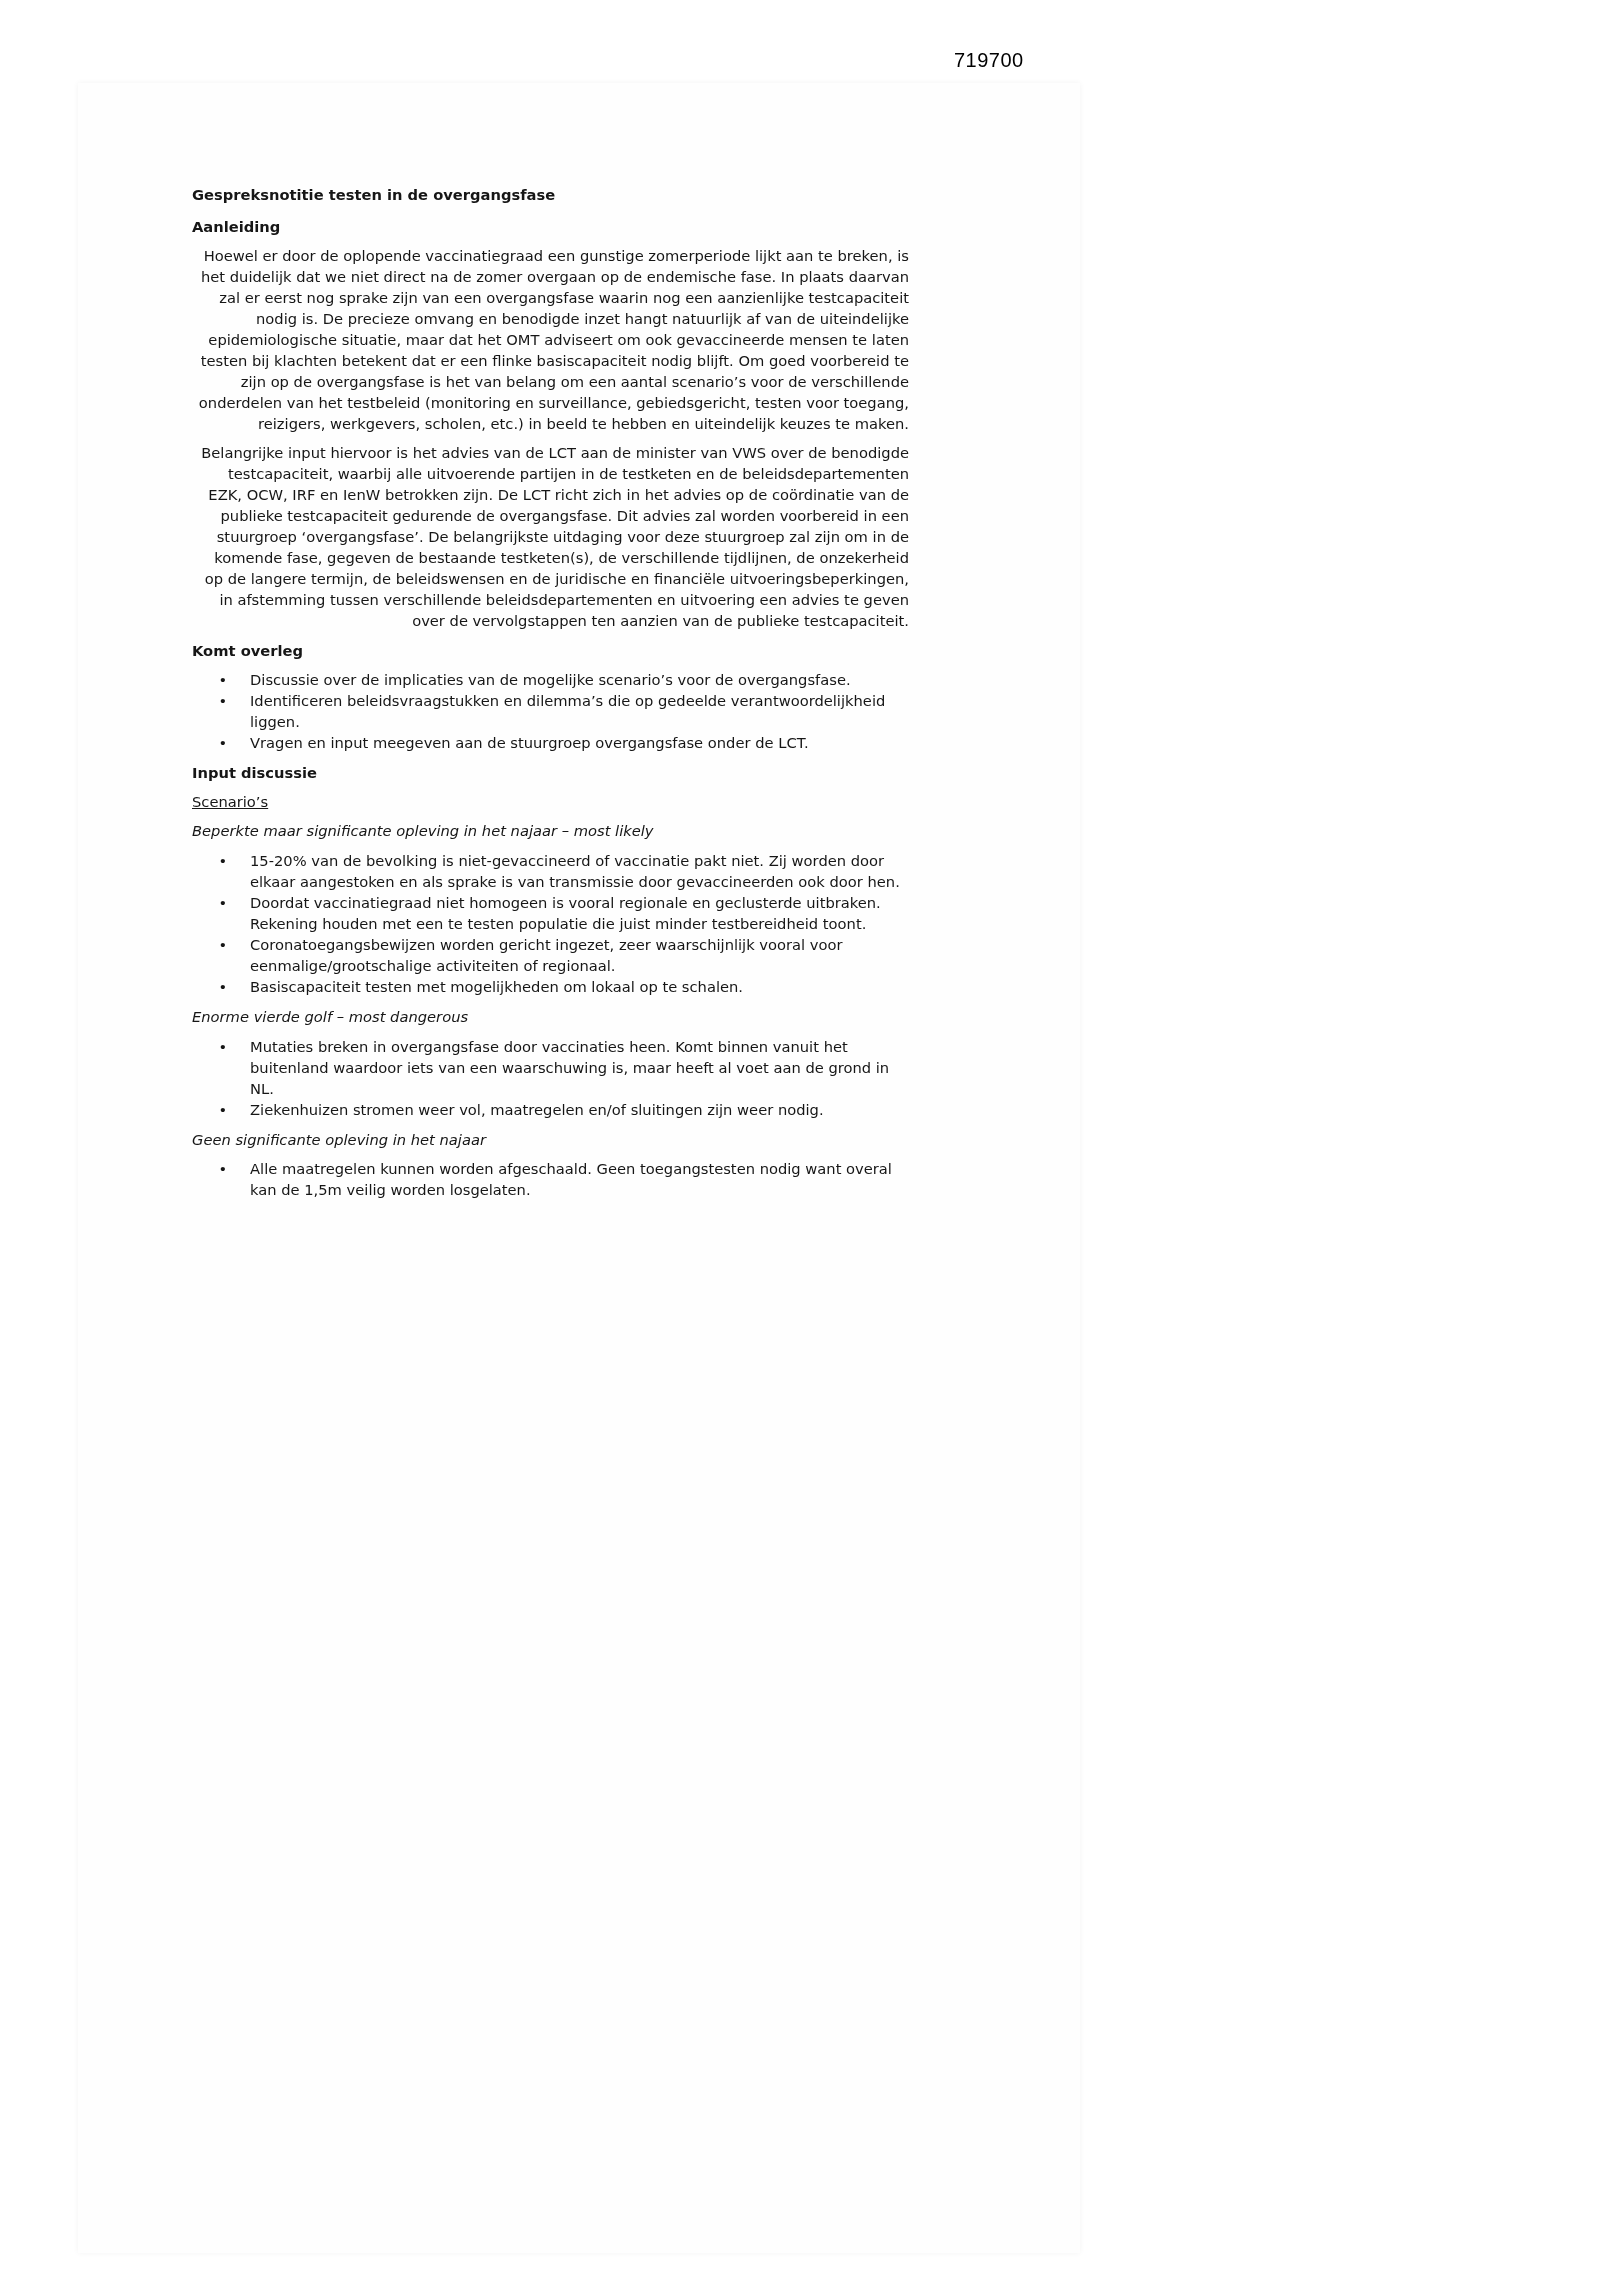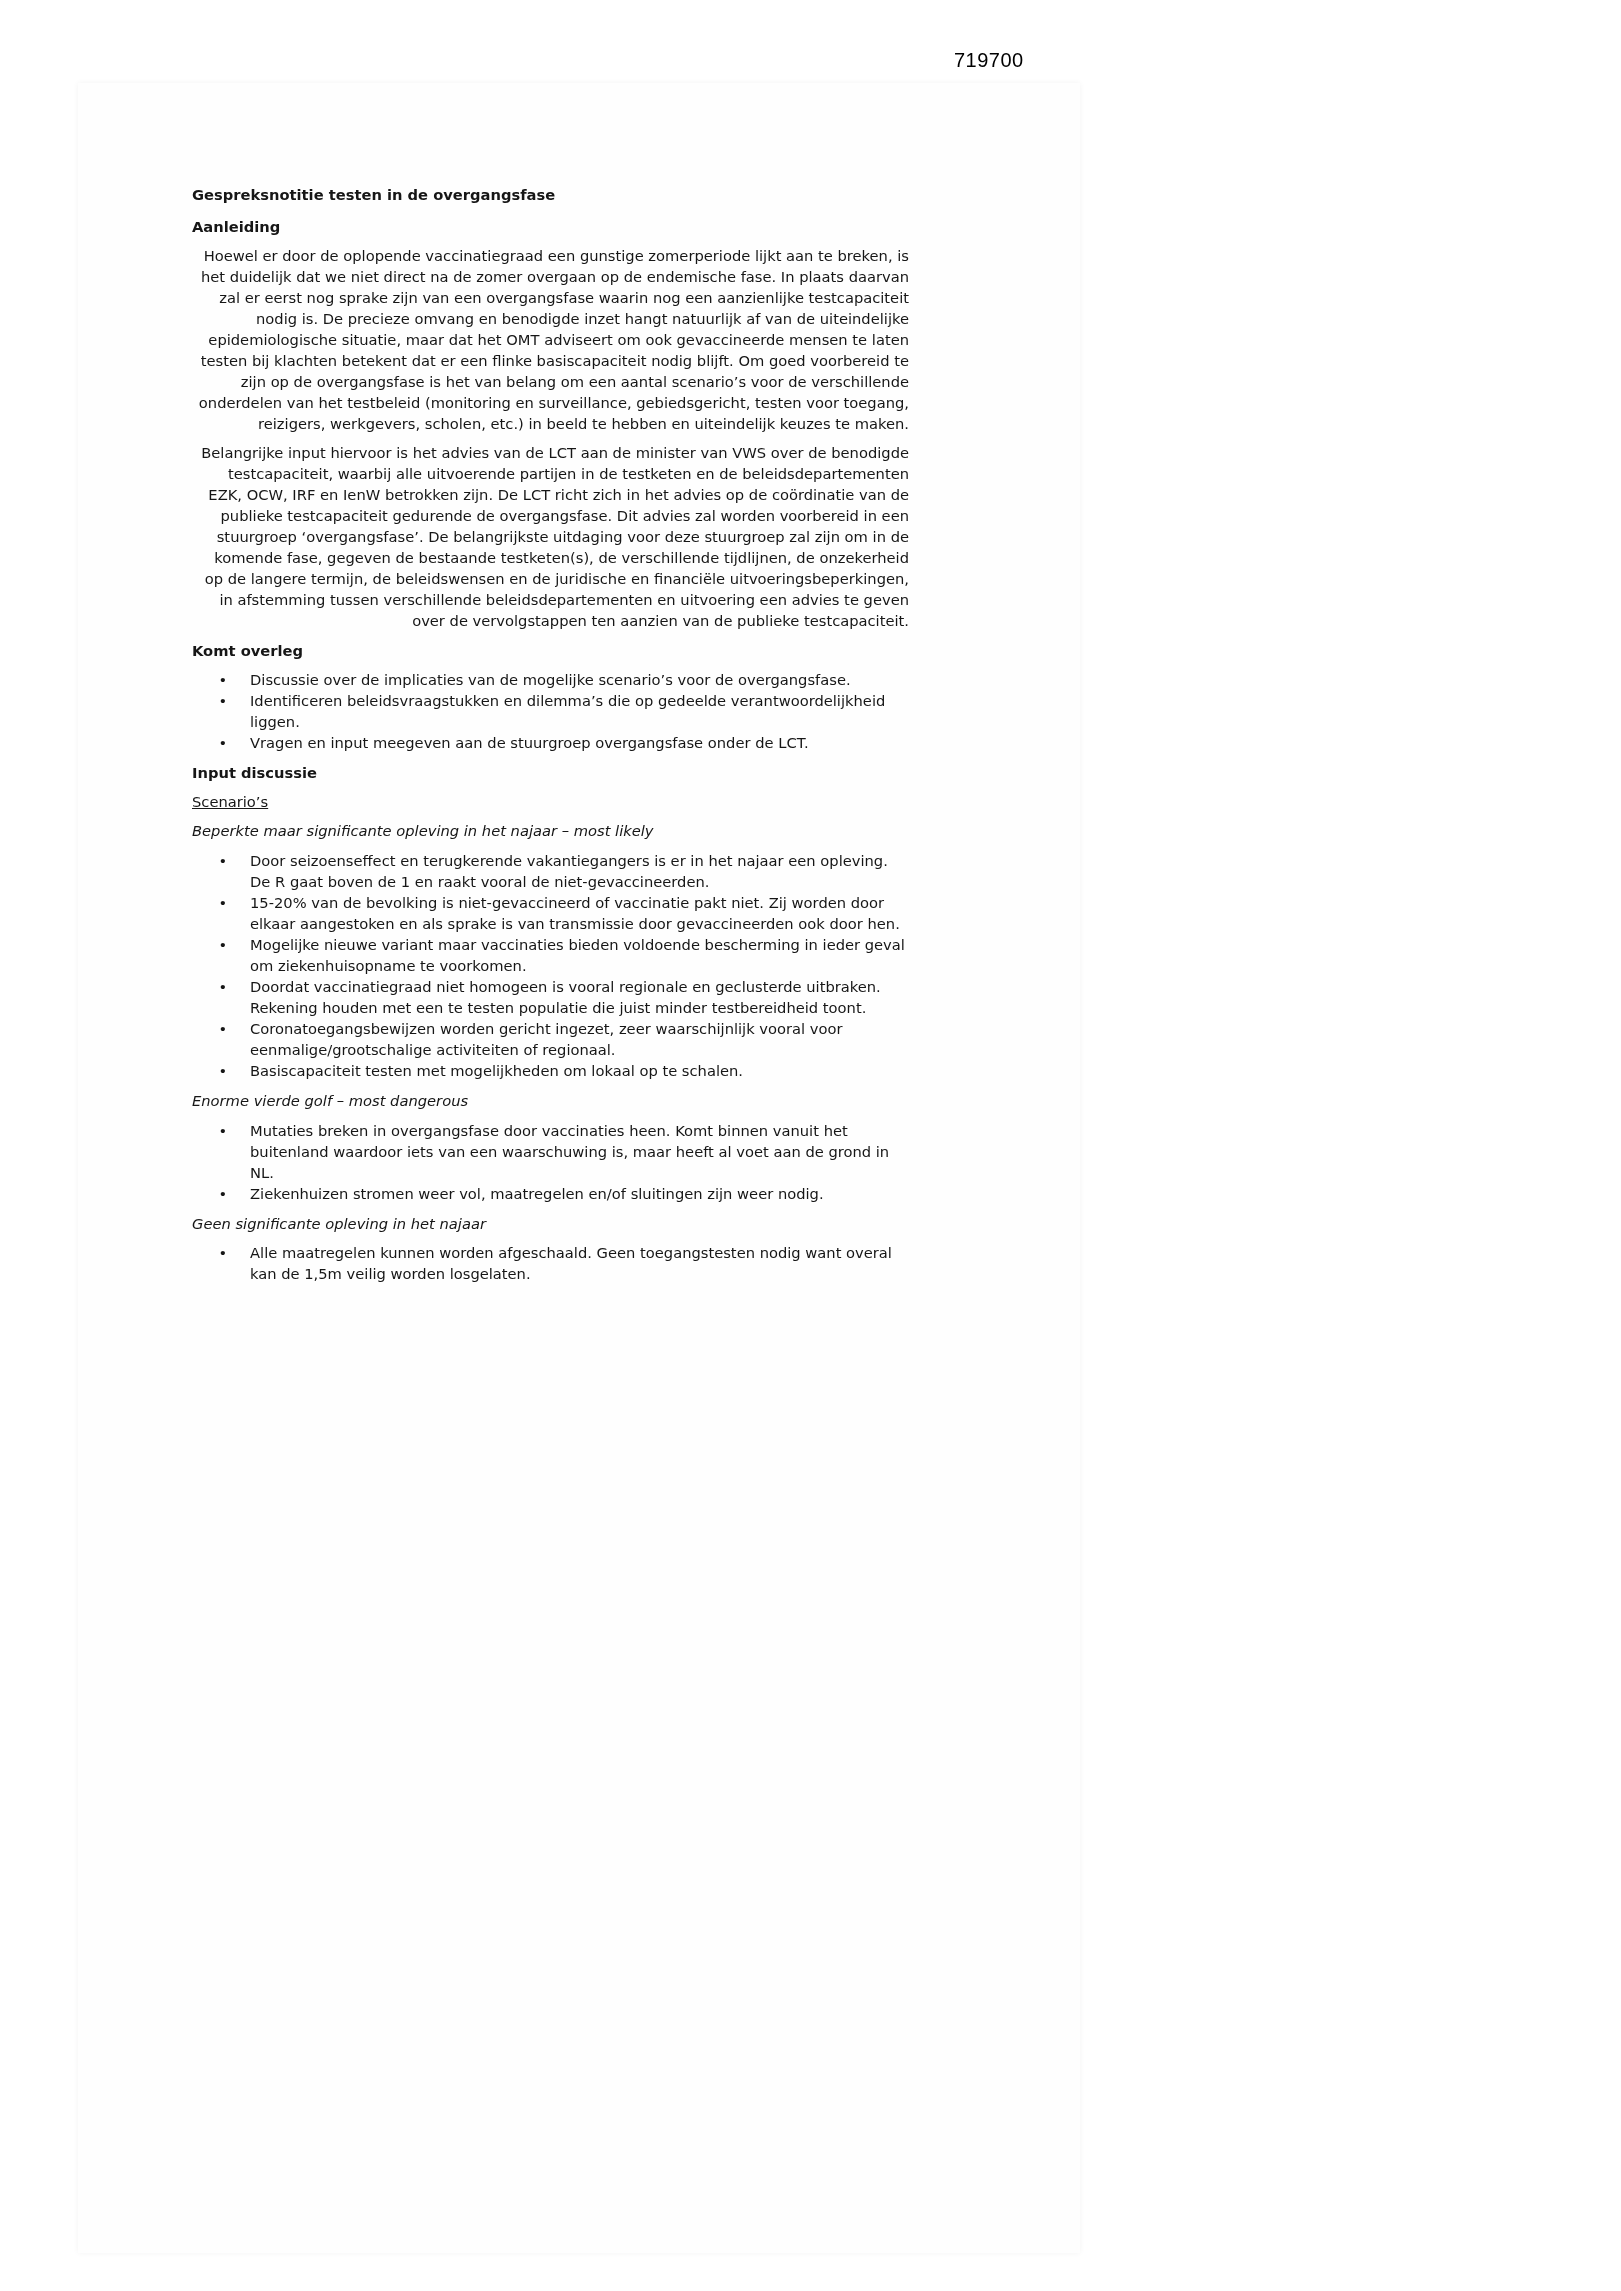--- a/index.html
+++ b/index.html
@@ -99,23 +99,21 @@
     <li>Vragen en input meegeven aan de stuurgroep overgangsfase onder de LCT.</li>
   </ul>
 
   <p class="h">Input discussie</p>
 
   <p class="underlined">Scenario’s</p>
 
   <p class="scenario-title">Beperkte maar significante opleving in het najaar – most likely</p>
 
   <ul class="bullets">
-    <li>Door seizoenseffect en terugkerende vakantiegangers is er in het najaar een opleving. De R gaat boven de 1 en raakt vooral de niet-gevaccineerden.</li>
     <li>15-20% van de bevolking is niet-gevaccineerd of vaccinatie pakt niet. Zij worden door elkaar aangestoken en als sprake is van transmissie door gevaccineerden ook door hen.</li>
-    <li>Mogelijke nieuwe variant maar vaccinaties bieden voldoende bescherming in ieder geval om ziekenhuisopname te voorkomen.</li>
     <li>Doordat vaccinatiegraad niet homogeen is vooral regionale en geclusterde uitbraken. Rekening houden met een te testen populatie die juist minder testbereidheid toont.</li>
     <li>Coronatoegangsbewijzen worden gericht ingezet, zeer waarschijnlijk vooral voor eenmalige/grootschalige activiteiten of regionaal.</li>
     <li>Basiscapaciteit testen met mogelijkheden om lokaal op te schalen.</li>
   </ul>
 
   <p class="scenario-title">Enorme vierde golf – most dangerous</p>
 
   <ul class="bullets">
     <li>Mutaties breken in overgangsfase door vaccinaties heen. Komt binnen vanuit het buitenland waardoor iets van een waarschuwing is, maar heeft al voet aan de grond in NL.</li>
     <li>Ziekenhuizen stromen weer vol, maatregelen en/of sluitingen zijn weer nodig.</li>

